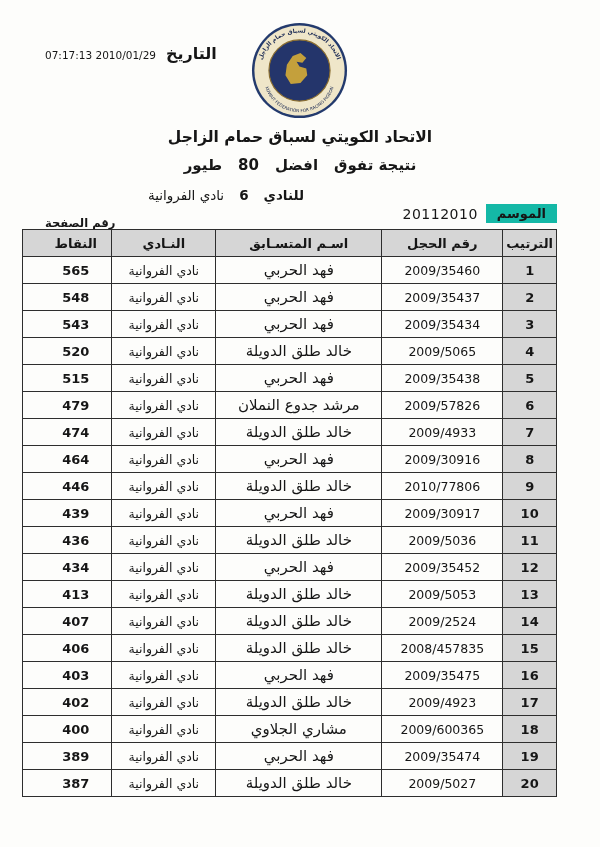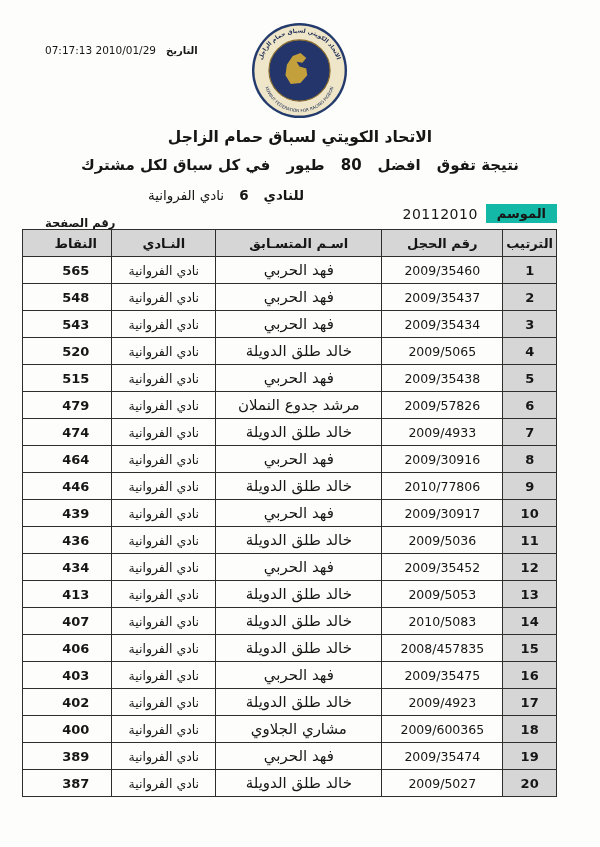--- a/index.html
+++ b/index.html
@@ -9,21 +9,21 @@
     position:relative; width:600px; height:847px; margin:0 auto;
     background:#fdfdfb; overflow:hidden;
   }
 
   
   .date-line {
     position:absolute; top:44px; left:45px;
     display:flex; direction:rtl; gap:10px; align-items:baseline;
     white-space:nowrap;
   }
-  .date-line .lbl { font-weight:bold; font-size:10px; }
+  .date-line .lbl { font-weight:bold; font-size:16px; }
   .date-line .val { font-size:10.5px; direction:ltr; unicode-bidi:isolate; }
 
   
   .logo { position:absolute; top:22px; left:251px; width:97px; height:97px; }
 
   
   .org-title {
     position:absolute; top:128px; left:0; width:100%;
     text-align:center; font-weight:bold; font-size:15.5px; direction:rtl;
   }
@@ -106,21 +106,20 @@
     </text>
   </svg>
 
   <div class="org-title">الاتحاد الكويتي لسباق حمام الزاجل</div>
 
   <div class="result-title">
     <span>نتيجة تفوق</span>
     <span>افضل</span>
     <span>80</span>
     <span>طيور</span>
-    <span>في كل سباق لكل مشترك</span>
   </div>
 
   <div class="club-line">
     <span class="b">للنادي</span>
     <span class="b">6</span>
     <span>نادي الفروانية</span>
   </div>
 
   <div class="season-line">
     <span class="lbl">الموسم</span>
@@ -242,21 +241,21 @@
     <tr>
       <td class="rank">13</td>
       <td class="ring">2009/5053</td>
       <td class="name">خالد طلق الدويلة</td>
       <td class="club">نادي الفروانية</td>
       <td class="points">413</td>
     </tr>
 
     <tr>
       <td class="rank">14</td>
-      <td class="ring">2010/5083</td>
+      <td class="ring">2009/2524</td>
       <td class="name">خالد طلق الدويلة</td>
       <td class="club">نادي الفروانية</td>
       <td class="points">407</td>
     </tr>
 
     <tr>
       <td class="rank">15</td>
       <td class="ring">2008/457835</td>
       <td class="name">خالد طلق الدويلة</td>
       <td class="club">نادي الفروانية</td>

